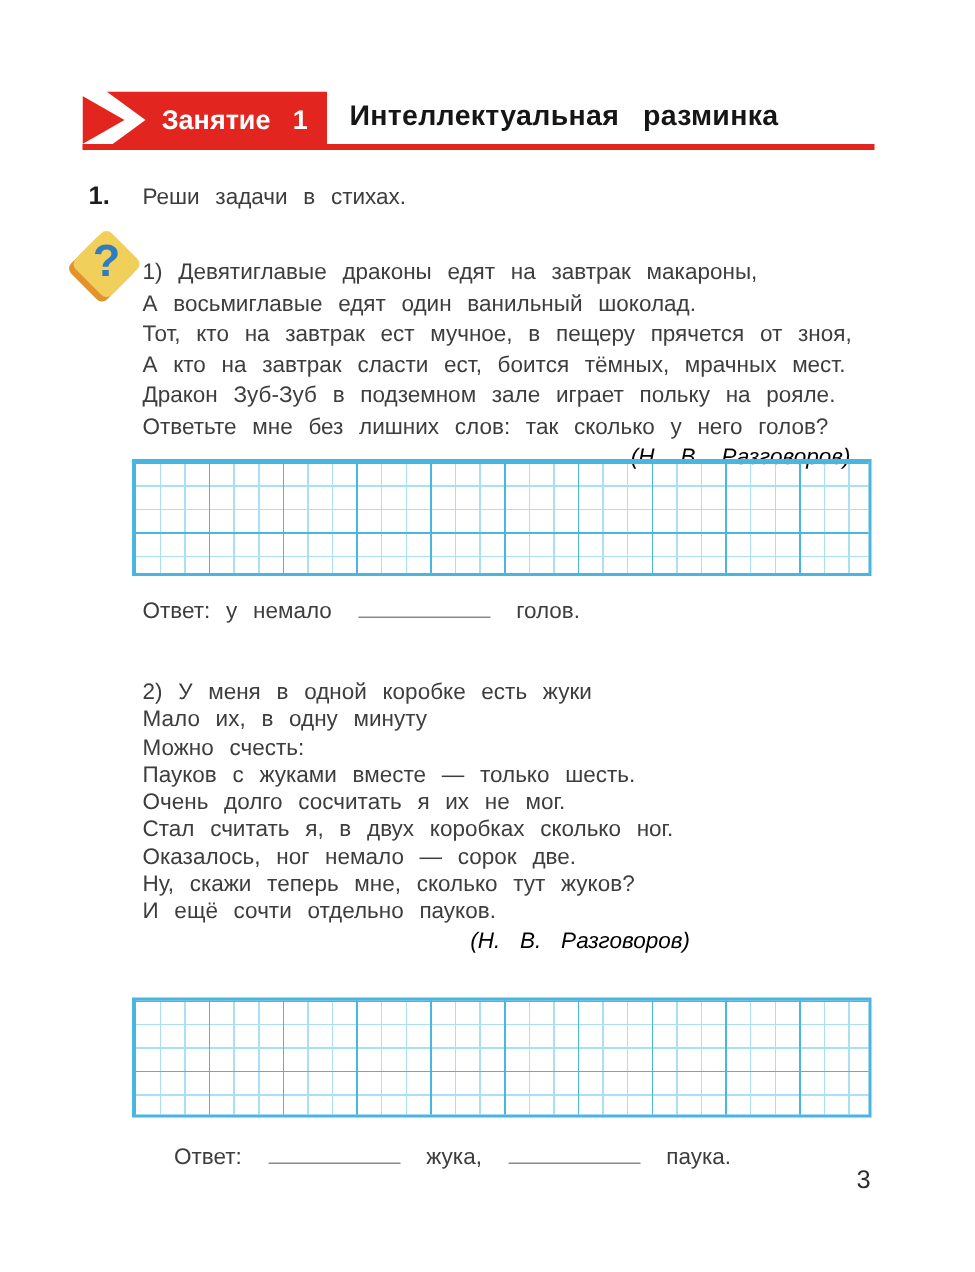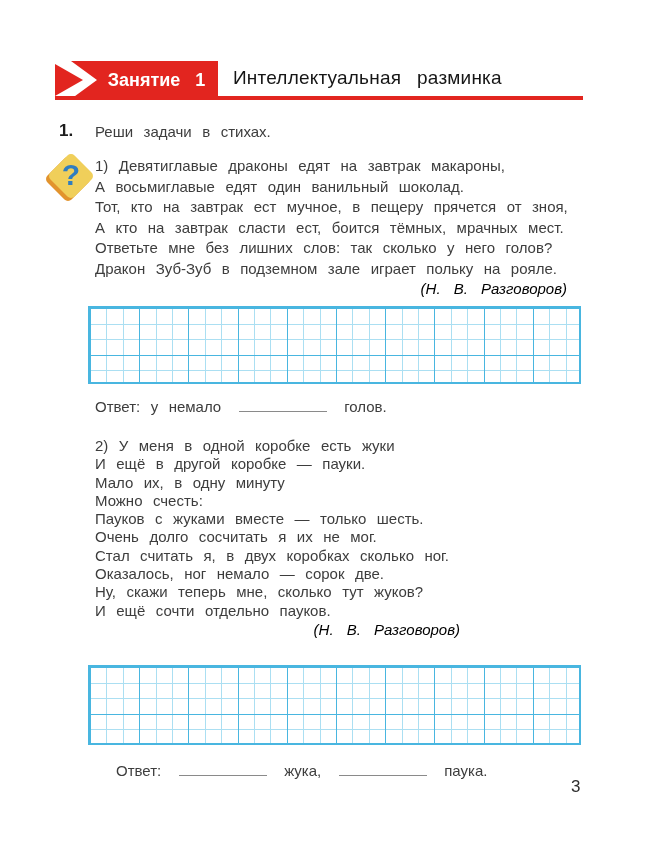--- a/index.html
+++ b/index.html
@@ -10,37 +10,37 @@
   
   .banner-underline{position:absolute;left:55px;top:96px;width:528px;height:4px;background:#e2251f;}
   .banner{position:absolute;left:55px;top:61px;width:163px;height:38px;}
   .banner svg{position:absolute;left:0;top:0;}
   .banner-label{
     position:absolute;left:40px;right:0;top:0;bottom:0;
     display:flex;align-items:center;justify-content:center;
     color:#ffffff;font-weight:bold;font-size:18px;word-spacing:0.55em;
   }
   .header-title{
-    position:absolute;left:233px;top:67px;font-size:19px;font-weight:normal;
+    position:absolute;left:233px;top:67px;font-size:19px;font-weight:bold;
     color:#161616;word-spacing:0.55em;letter-spacing:0.2px;
   }
   
   .task-num{position:absolute;left:59px;top:121px;font-weight:bold;font-size:17px;color:#1d1d1d;}
   .task-instr{position:absolute;left:95px;top:123px;font-size:15px;word-spacing:0.42em;}
   
   .q-icon{position:absolute;left:44px;top:149px;width:54px;height:54px;}
   .q-shadow{position:absolute;left:7px;top:13px;width:34px;height:34px;background:#e2932d;transform:rotate(45deg);border-radius:5px;}
   .q-diamond{position:absolute;left:10px;top:10px;width:34px;height:34px;background:#f0cf5a;transform:rotate(45deg);border-radius:5px;}
   .q-mark{
     position:absolute;left:0;top:-1px;width:54px;height:54px;
     display:flex;align-items:center;justify-content:center;
     color:#2f7dc0;font-size:30px;font-weight:bold;
   }
   
-  .poem{font-size:15px;word-spacing:0.42em;white-space:nowrap;}
+  .poem{font-size:15px;word-spacing:0.42em;white-space:nowrap;margin-top:16px;}
   .poem-1{position:absolute;left:95px;top:156px;width:488px;line-height:20.5px;}
   .poem-2{position:absolute;left:95px;top:437px;width:488px;line-height:18.3px;}
   .attr{font-style:italic;word-spacing:0.6em;color:#000000;}
   .poem-1 .attr{text-align:right;padding-right:16px;}
   .poem-2 .attr{width:365px;text-align:right;margin-top:1px;}
   
   .grid{
     position:absolute;left:88px;width:493px;box-sizing:border-box;
     border:2px solid #49b6e0;
     background-image:
@@ -84,37 +84,36 @@
     <div class="q-shadow"></div>
     <div class="q-diamond"></div>
     <div class="q-mark">?</div>
   </div>
 
   <div class="poem poem-1">
     <div>1) Девятиглавые драконы едят на завтрак макароны,</div>
     <div>А восьмиглавые едят один ванильный шоколад.</div>
     <div>Тот, кто на завтрак ест мучное, в пещеру прячется от зноя,</div>
     <div>А кто на завтрак сласти ест, боится тёмных, мрачных мест.</div>
+    <div>Дракон Зуб-Зуб в подземном зале играет польку на рояле.</div>
     <div>Ответьте мне без лишних слов: так сколько у него голов?</div>
-    <div>Дракон Зуб-Зуб в подземном зале играет польку на рояле.</div>
     <div class="attr">(Н. В. Разговоров)</div>
   </div>
 
   <div class="grid grid-1"></div>
 
   <div class="answer answer-1">
     <span>Ответ:</span>
     <span>у немало</span>
     <span class="blank"></span>
     <span>голов.</span>
   </div>
 
   <div class="poem poem-2">
     <div>2) У меня в одной коробке есть жуки</div>
-    <div>И ещё в другой коробке — пауки.</div>
     <div>Мало их, в одну минуту</div>
     <div>Можно счесть:</div>
     <div>Пауков с жуками вместе — только шесть.</div>
     <div>Очень долго сосчитать я их не мог.</div>
     <div>Стал считать я, в двух коробках сколько ног.</div>
     <div>Оказалось, ног немало — сорок две.</div>
     <div>Ну, скажи теперь мне, сколько тут жуков?</div>
     <div>И ещё сочти отдельно пауков.</div>
     <div class="attr">(Н. В. Разговоров)</div>
   </div>

